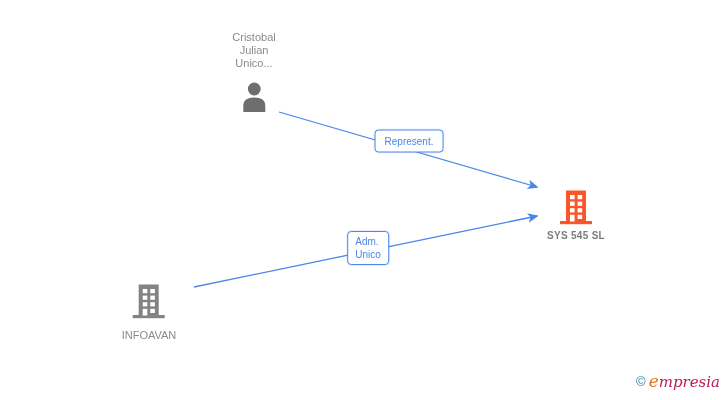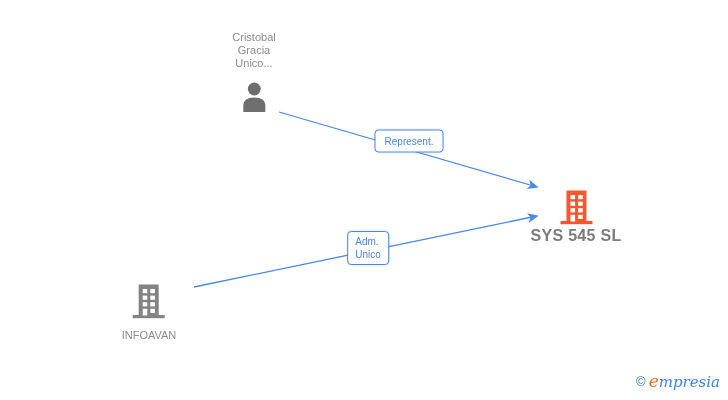--- a/index.html
+++ b/index.html
@@ -32,21 +32,21 @@
     color: #8a8a8a;
     white-space: nowrap;
   }
 
   .node-label.company {
     line-height: 14px;
   }
 
   .node-label.target-label {
     font-weight: bold;
-    font-size: 16px;
+    font-size: 10px;
     color: #7c7c7c;
     letter-spacing: 0.3px;
   }
 
   .node-icon { display: inline-block; }
 
   .edge-chip {
     position: absolute;
     transform: translate(-50%, -50%);
     background: #ffffff;
@@ -81,42 +81,42 @@
     font-family: "Liberation Sans", sans-serif;
     font-size: 13px;
     vertical-align: 1px;
     margin-right: 3px;
   }
   .watermark .brand-e {
     color: #e8701a;
     font-size: 17px;
   }
   .watermark .brand-rest {
-    color: #3b82f6;
+    color: #be185d;
   }
 </style>
 </head>
 <body>
 
 <div class="canvas">
 
   <svg class="edges-layer" width="728" height="400" viewBox="0 0 728 400">
     <defs>
       <marker id="arrowhead" viewBox="0 0 10 10" refX="8.5" refY="5" markerWidth="8.5" markerHeight="8.5" orient="auto-start-reverse">
         <path d="M0,0.6 L10,5 L0,9.4 L2.6,5 z" fill="#4a86e8"></path>
       </marker>
     </defs>
     <line x1="279" y1="112" x2="537" y2="187" stroke="#4a86e8" stroke-width="1.3" marker-end="url(#arrowhead)"></line>
     <line x1="194" y1="287" x2="537" y2="216" stroke="#4a86e8" stroke-width="1.3" marker-end="url(#arrowhead)"></line>
   </svg>
 
   <div class="node" style="left:254px; top:31px;">
     <div class="node-label">
       <div>Cristobal</div>
-      <div>Gracia</div>
+      <div>Julian</div>
       <div>Unico...</div>
     </div>
     <div style="height:11px"></div>
     <span class="node-icon">
       <svg width="34" height="31" viewBox="0 0 34 31">
         <circle cx="17" cy="8" r="6.4" fill="#6e6e6e"></circle>
         <path d="M6,31 L6,24.5 Q6,16.5 17,16.5 Q28,16.5 28,24.5 L28,31 Z" fill="#6e6e6e"></path>
       </svg>
     </span>
   </div>

